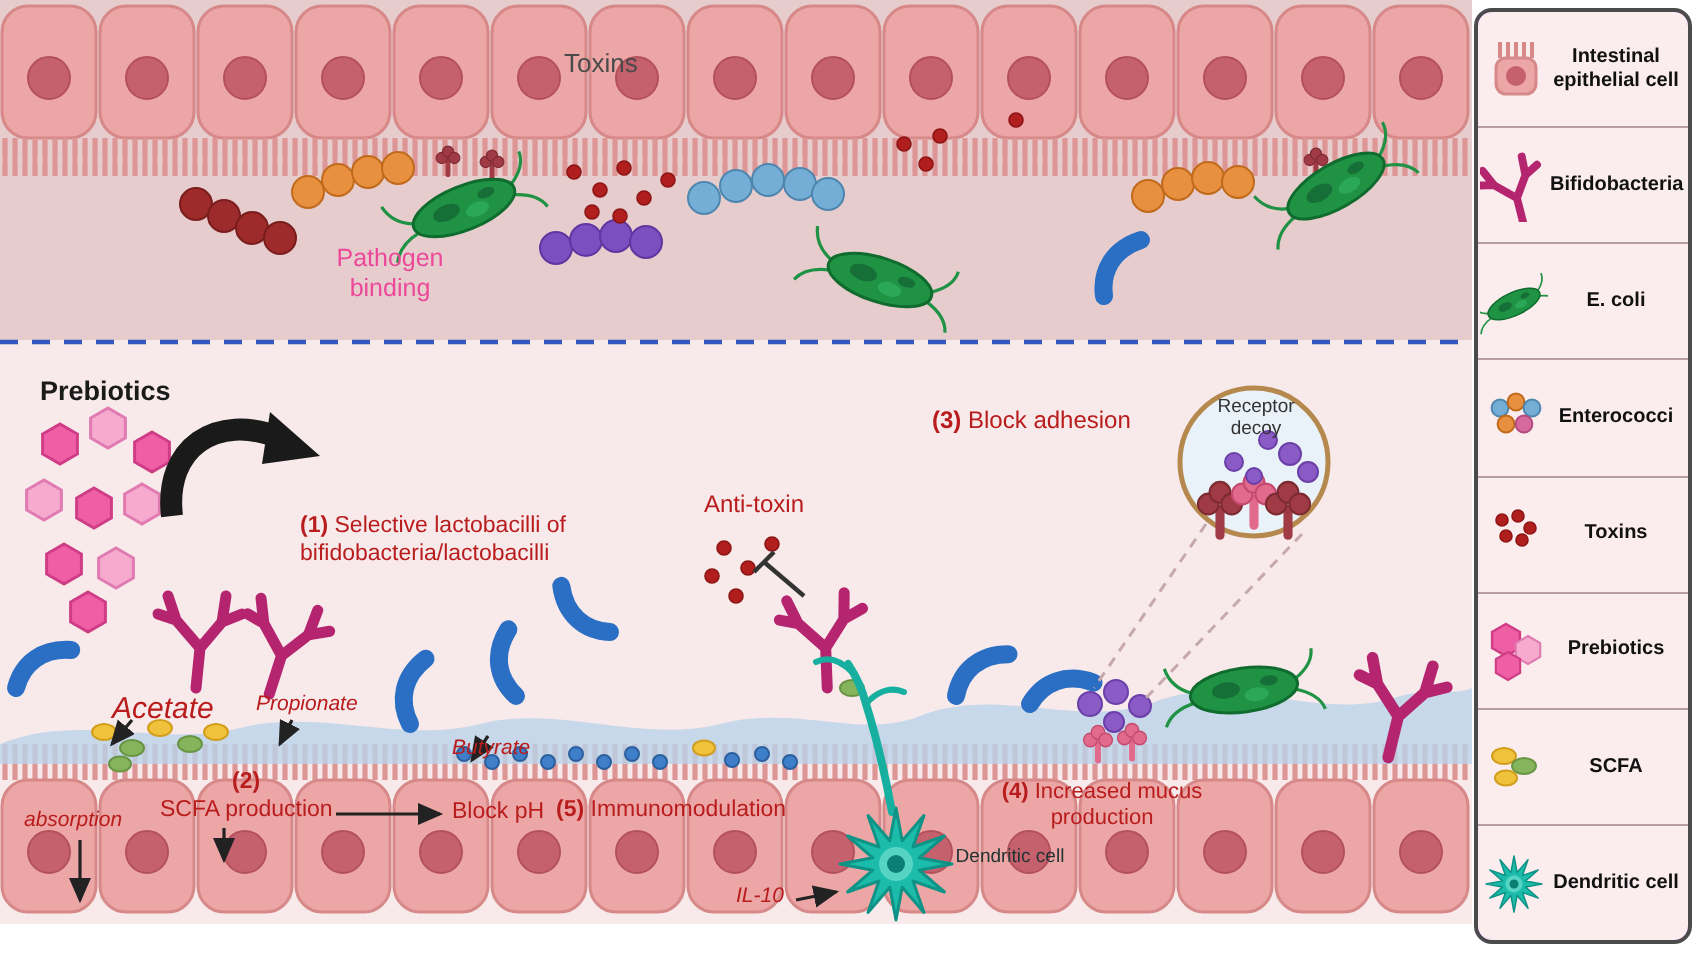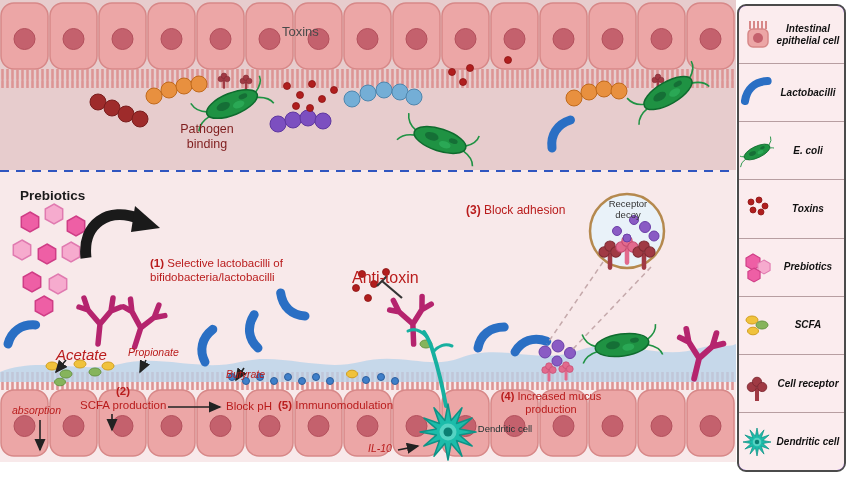--- a/index.html
+++ b/index.html
@@ -19,21 +19,21 @@
   .dashconn  { stroke:#c5a9ab; stroke-width:1.5; stroke-dasharray:5 4; }
   .hexS { fill:#ee5fa5; stroke:#cf3d86; stroke-width:1.5; }
   .hexL { fill:#f6abce; stroke:#e07ab0; stroke-width:1.5; }
   .scfaY { fill:#f0c23c; stroke:#d19e1e; stroke-width:1; }
   .scfaG { fill:#86b45c; stroke:#679544; stroke-width:1; }
   .scfaB { fill:#3f7fc9; stroke:#2c5f9e; stroke-width:1; }
   .purp  { fill:#8a5bc4; stroke:#6b3fa8; stroke-width:1; }
   
   .legend { position:absolute; left:737px; top:4px; width:109px; height:468px;
             border:2px solid #4b4b4b; border-radius:9px; background:#6d28d9;
-            overflow:hidden; display:flex; flex-direction:column;font-style:italic; }
+            overflow:hidden; display:flex; flex-direction:column; }
   .lrow { flex:1; display:flex; align-items:center; border-bottom:1px solid #b79ea1; background:#fbecee; }
   .lrow:last-child { border-bottom:none; }
   .licon { width:36px; height:38px; flex:0 0 36px; display:flex; align-items:center; justify-content:center; }
   .llabel { flex:1; font-weight:bold; font-size:10px; line-height:1.15; color:#111; text-align:center; padding-right:3px; }
 </style>
 </head>
 <body>
 
 <div class="frame">
 
@@ -273,27 +273,27 @@
       <path class="arrowline" d="M146,360 L140,372"></path>
       <path class="arrowline" d="M244,368 L236,380"></path>
       <path class="arrowline" d="M168,407 L220,407"></path>
       <path class="arrowline" d="M112,414 L112,430"></path>
       <path class="arrowline" d="M40,420 L40,450"></path>
       <path class="arrowline" d="M398,450 L418,446"></path>
     </g>
   </svg>
 
   <div class="label" style="left:282px;top:24px;font-size:13px;color:#4a4a4a">Toxins</div>
-  <div class="label ctr" style="left:164px;top:122px;width:86px;font-size:12.5px;color:#7f1d1d;line-height:1.2">Pathogen binding</div>
+  <div class="label ctr" style="left:152px;top:122px;width:86px;font-size:12.5px;color:#ec4899;line-height:1.2">Pathogen binding</div>
 
   <div class="label b" style="left:20px;top:188px;font-size:13.5px;color:#1a1a1a">Prebiotics</div>
 
   <div class="label" style="left:150px;top:256px;width:178px;font-size:11.5px;line-height:1.25"><b>(1)</b> <span>Selective lactobacilli of bifidobacteria/lactobacilli</span></div>
 
-  <div class="label" style="left:352px;top:269px;font-size:16px">Anti-toxin</div>
+  <div class="label" style="left:352px;top:245px;font-size:12px">Anti-toxin</div>
 
   <div class="label" style="left:466px;top:203px;font-size:12px"><b>(3)</b> <span>Block adhesion</span></div>
 
   <div class="label ctr" style="left:597px;top:199px;width:62px;font-size:9.5px;line-height:1.15;color:#333">Receptor decoy</div>
 
   <div class="label it" style="left:56px;top:346px;font-size:15px">Acetate</div>
   <div class="label it" style="left:128px;top:346px;font-size:10.5px">Propionate</div>
   <div class="label it" style="left:226px;top:368px;font-size:10.5px">Butyrate</div>
 
   <div class="label b" style="left:116px;top:385px;font-size:11.5px">(2)</div>
@@ -316,32 +316,44 @@
           <path d="M10,12 V4 M14,12 V4 M18,12 V4 M22,12 V4 M26,12 V4" stroke="#d78888" stroke-width="2" fill="none"></path>
           <rect x="8" y="12" width="20" height="18" rx="5" fill="#eca6a6" stroke="#d78888" stroke-width="1.5"></rect>
           <circle cx="18" cy="21" r="5" fill="#c4616d"></circle>
         </svg>
       </span>
       <span class="llabel">Intestinal epithelial cell</span>
     </div>
     <div class="lrow">
       <span class="licon">
         <svg width="34" height="36" viewBox="0 0 34 36">
-            <use href="#lactoShape" transform="translate(5,26) rotate(-15) scale(0.9)"></use>
+            <use href="#bifidoShape" transform="translate(17,20) rotate(-20) scale(0.72)"></use>
           </svg>
       </span>
-      <span class="llabel">Lactobacilli</span>
+      <span class="llabel">Bifidobacteria</span>
     </div>
     <div class="lrow">
       <span class="licon">
         <svg width="34" height="36" viewBox="0 0 34 36">
             <use href="#ecoliShape" transform="translate(17,19) rotate(-25) scale(0.52)"></use>
           </svg>
       </span>
       <span class="llabel">E. coli</span>
+    </div>
+    <div class="lrow">
+      <span class="licon">
+        <svg width="34" height="36" viewBox="0 0 34 36">
+          <circle cx="10" cy="13" r="4.2" fill="#74aed6" stroke="#4f86ad"></circle>
+            <circle cx="18" cy="10" r="4.2" fill="#e8903f" stroke="#c06a1c"></circle>
+          <circle cx="26" cy="13" r="4.2" fill="#74aed6" stroke="#4f86ad"></circle>
+            <circle cx="13" cy="21" r="4.2" fill="#e8903f" stroke="#c06a1c"></circle>
+          <circle cx="22" cy="21" r="4.2" fill="#d66a9f" stroke="#b24a80"></circle>
+        </svg>
+      </span>
+      <span class="llabel">Enterococci</span>
     </div>
     <div class="lrow">
       <span class="licon">
         <svg width="34" height="36" viewBox="0 0 34 36">
           <circle class="toxin" cx="11" cy="11" r="3"></circle>
             <circle class="toxin" cx="19" cy="9" r="3"></circle>
             <circle class="toxin" cx="25" cy="15" r="3"></circle>
           <circle class="toxin" cx="13" cy="19" r="3"></circle>
             <circle class="toxin" cx="21" cy="21" r="3"></circle>
         </svg>
@@ -364,28 +376,20 @@
           <ellipse cx="12" cy="13" rx="6" ry="4" class="scfaY"></ellipse>
             <ellipse cx="22" cy="18" rx="6" ry="4" class="scfaG"></ellipse>
           <ellipse cx="13" cy="24" rx="5.5" ry="3.8" class="scfaY"></ellipse>
         </svg>
       </span>
       <span class="llabel">SCFA</span>
     </div>
     <div class="lrow">
       <span class="licon">
         <svg width="34" height="36" viewBox="0 0 34 36">
-            <use href="#receptorDark" transform="translate(17,22) scale(1.15)"></use>
-          </svg>
-      </span>
-      <span class="llabel">Cell receptor</span>
-    </div>
-    <div class="lrow">
-      <span class="licon">
-        <svg width="34" height="36" viewBox="0 0 34 36">
             <use href="#dendriticShape" transform="translate(17,19) scale(0.5)"></use>
           </svg>
       </span>
       <span class="llabel">Dendritic cell</span>
     </div>
   </aside>
 
 </div>
 
 </body></html>

